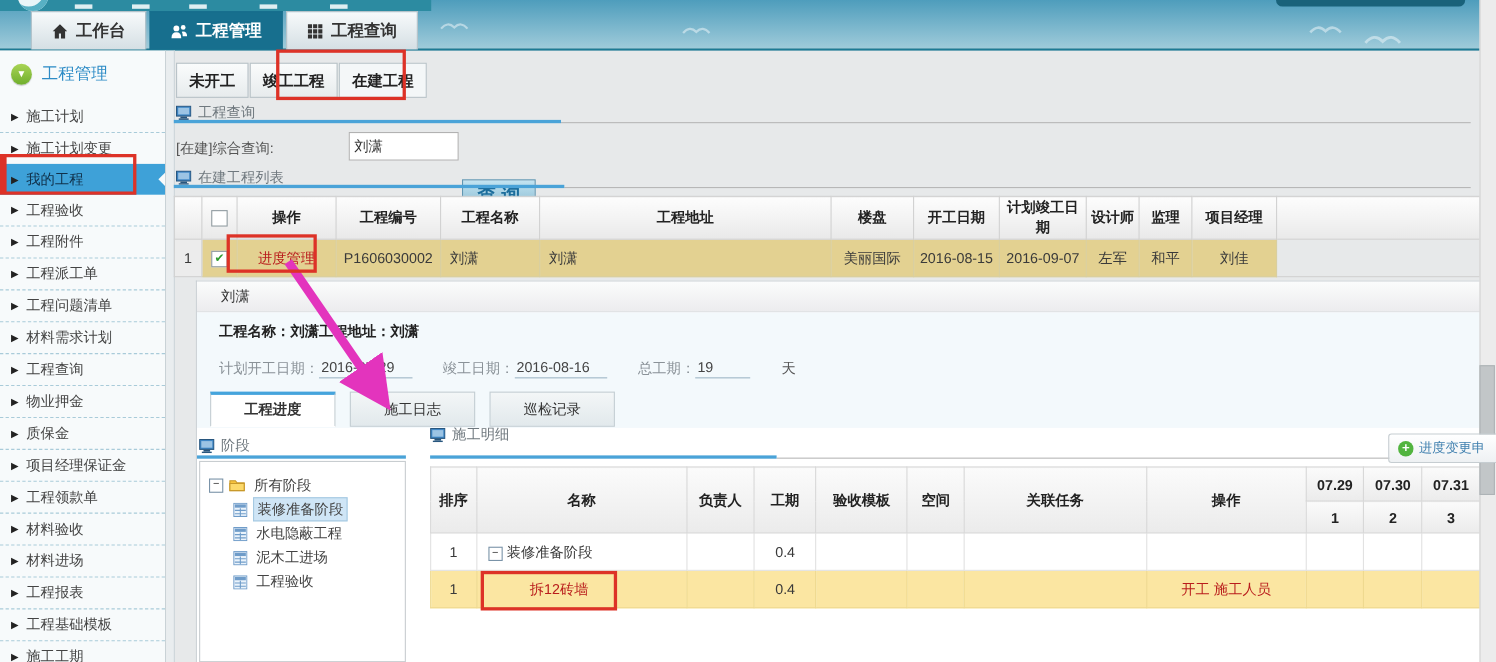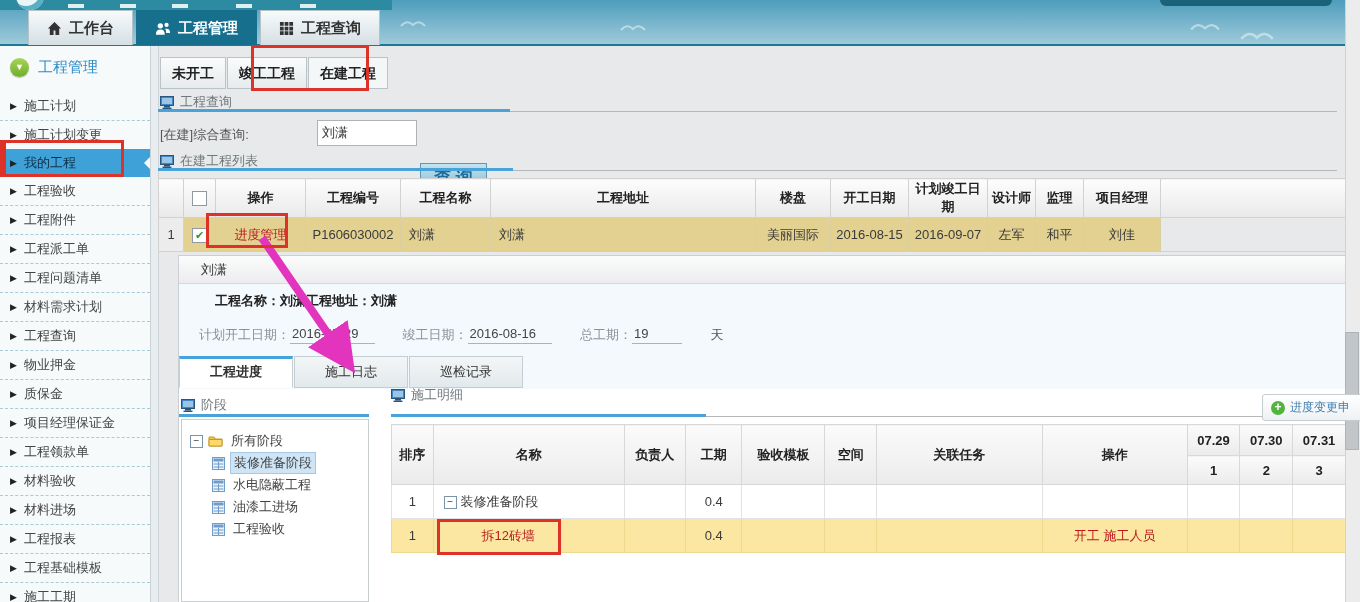--- a/index.html
+++ b/index.html
@@ -65,26 +65,26 @@
   .ltable td.numcell,.ltable th.numcell{background:#ececec;border-color:#d2d2d2;}
   .cb{display:inline-block;width:13px;height:13px;border:1px solid #8f9a9f;background:#fff;vertical-align:middle;
     line-height:12px;font-size:11px;color:#2c9a2c;font-weight:bold;}
   a.lnk{color:#b91c1c;text-decoration:none;cursor:pointer;}
   
   .panel{position:absolute;left:178px;top:255px;width:1167px;bottom:0;background:#fff;
     border:1px solid #c9cfd3;border-bottom:none;overflow:hidden;}
   .panel-header{height:27px;line-height:27px;background:linear-gradient(#fbfcfc,#ececee);
     border-bottom:1px solid #d7dadc;padding-left:22px;font-size:13px;color:#333;}
   .panel-info{position:absolute;left:0;top:28px;width:100%;height:105px;background:#f3f9fc;}
-  .info1{position:absolute;left:36px;top:8px;font-size:13px;font-weight:bold;color:#222;display:flex;}
+  .info1{position:absolute;left:20px;top:8px;font-size:13px;font-weight:bold;color:#222;display:flex;}
   .info2{position:absolute;left:20px;top:42px;font-size:13px;color:#8a9298;display:flex;align-items:flex-end;}
   .info2 .val{color:#444;border-bottom:1px solid #9db7c6;padding:0 16px 2px 2px;margin-right:28px;}
   .ptabs{position:absolute;left:0;top:100px;display:flex;}
   .ptab{height:30px;line-height:30px;text-align:center;font-size:13px;color:#333;cursor:pointer;
-    background:linear-gradient(#f3f6f7,#e2e9ec);border:1px solid #c3cdd2;margin-right:1px;width:112px;}
+    background:linear-gradient(#f3f6f7,#e2e9ec);border:1px solid #c3cdd2;margin-right:1px;width:112px;margin-left:12px;}
   .ptab.active{background:#fff;border-top:3px solid #45a4dc;border-bottom:1px solid #fff;font-weight:bold;height:28px;line-height:26px;}
   .tree{position:absolute;left:2px;top:163px;width:186px;bottom:0;border:1px solid #c8cdd0;background:#fff;
     font-size:13px;color:#444;}
   .trow{height:22px;display:flex;align-items:center;gap:5px;padding-left:8px;cursor:pointer;}
   .trow.child{padding-left:30px;}
   .minusbox{display:inline-block;width:11px;height:11px;border:1px solid #7a93a8;background:#fff;
     line-height:9px;text-align:center;font-size:10px;color:#333;flex:0 0 auto;}
   .tlabel{padding:1px 3px;}
   .trow.sel .tlabel{background:#cfe5f6;border:1px solid #a5c9e2;}
   
@@ -398,21 +398,21 @@
       <span class="tlabel">水电隐蔽工程</span>
     </div>
     <div class="trow child">
       <svg width="13" height="13" viewBox="0 0 13 13">
           <rect x="0.5" y="0.5" width="12" height="12" fill="#eaf3fb" stroke="#6f9cc9"></rect>
           <rect x="1.5" y="1.5" width="10" height="3" fill="#6f9cc9"></rect>
           <line x1="1.5" y1="7" x2="11.5" y2="7" stroke="#6f9cc9"></line>
           <line x1="1.5" y1="10" x2="11.5" y2="10" stroke="#6f9cc9"></line>
           <line x1="6.5" y1="5" x2="6.5" y2="12" stroke="#6f9cc9"></line>
         </svg>
-      <span class="tlabel">油漆工进场</span>
+      <span class="tlabel">泥木工进场</span>
     </div>
     <div class="trow child">
       <svg width="13" height="13" viewBox="0 0 13 13">
           <rect x="0.5" y="0.5" width="12" height="12" fill="#eaf3fb" stroke="#6f9cc9"></rect>
           <rect x="1.5" y="1.5" width="10" height="3" fill="#6f9cc9"></rect>
           <line x1="1.5" y1="7" x2="11.5" y2="7" stroke="#6f9cc9"></line>
           <line x1="1.5" y1="10" x2="11.5" y2="10" stroke="#6f9cc9"></line>
           <line x1="6.5" y1="5" x2="6.5" y2="12" stroke="#6f9cc9"></line>
         </svg>
       <span class="tlabel">工程验收</span>

